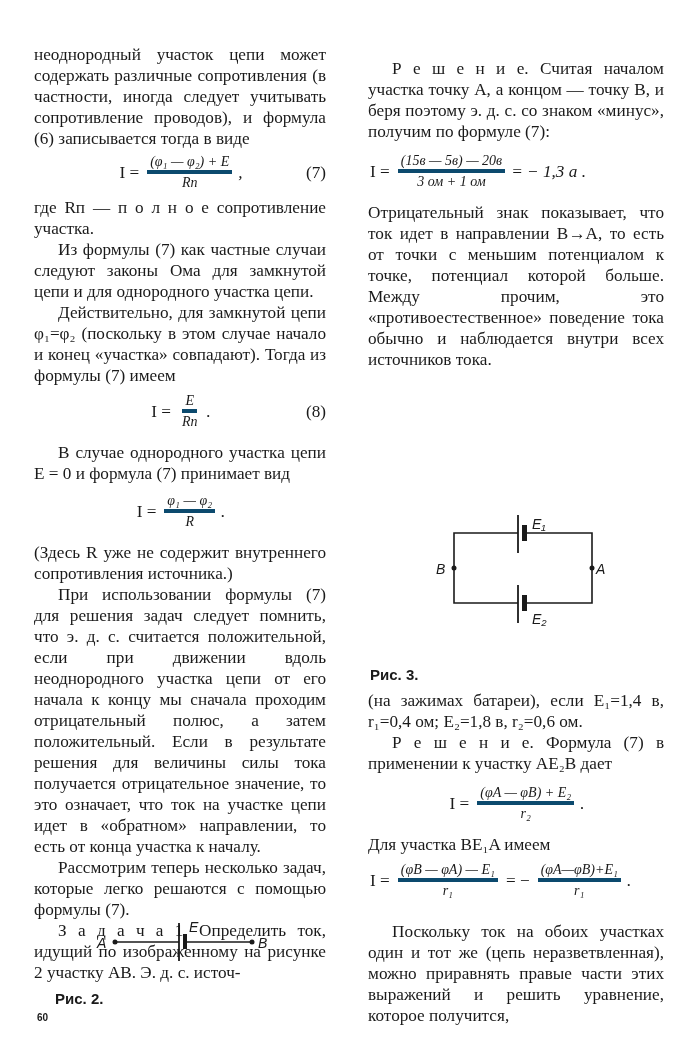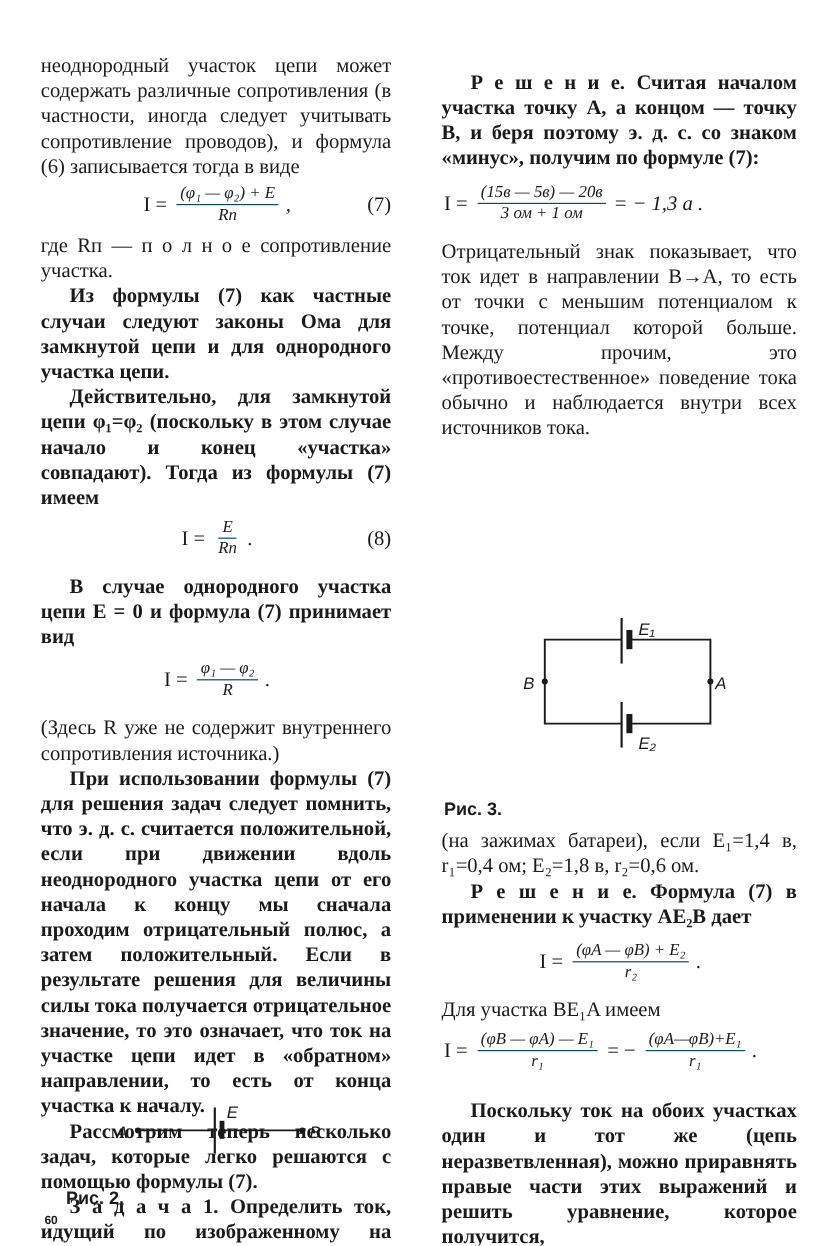--- a/index.html
+++ b/index.html
@@ -2,26 +2,26 @@
 <html><head>
 <meta charset="utf-8">
 <style>
   html, body { margin: 0; padding: 0; background: #ffffff; }
   body { width: 700px; height: 1038px; position: relative; overflow: hidden;
          font-family: "Liberation Serif", "DejaVu Serif", serif; color: #1a1a1a; }
   .col { position: absolute; font-size: 17.2px; line-height: 21px; }
   #left { left: 34px; top: 44px; width: 292px; }
   #right { left: 368px; top: 58px; width: 296px; }
   .p { text-align: justify; margin: 0; }
-  .p.ind { text-indent: 24px; font-weight: bold; }
+  .p.ind { text-indent: 24px; }
   .formula { position: relative; display: flex; align-items: center; justify-content: center;
              font-style: italic; margin: 6px 0; }
   .formula .num { position: absolute; right: 0; font-style: normal; }
   .frac { display: inline-flex; flex-direction: column; align-items: center; margin: 0 6px; font-size: 14px; line-height: 17px; }
-  .frac .top { border-bottom: 1px solid #0c4a6e; padding: 0 3px; }
+  .frac .top { border-bottom: 4px solid #0c4a6e; padding: 0 3px; }
   .frac .bot { padding: 0 3px; }
   .eq { margin: 0 2px; font-style: normal; }
   .caption { font-family: Liberation Sans, sans-serif; font-weight: bold; font-size: 15px; }
   .pagenum { position: absolute; left: 37px; top: 1012px; font-family: "Liberation Sans", sans-serif; font-weight: bold; font-size: 10px; }
   .fig { position: absolute; }
   .fig text { font-family: "Liberation Sans", "DejaVu Sans", sans-serif; font-style: italic; font-size: 14px; fill: #1a1a1a; }
 </style>
 </head>
 <body>
 

